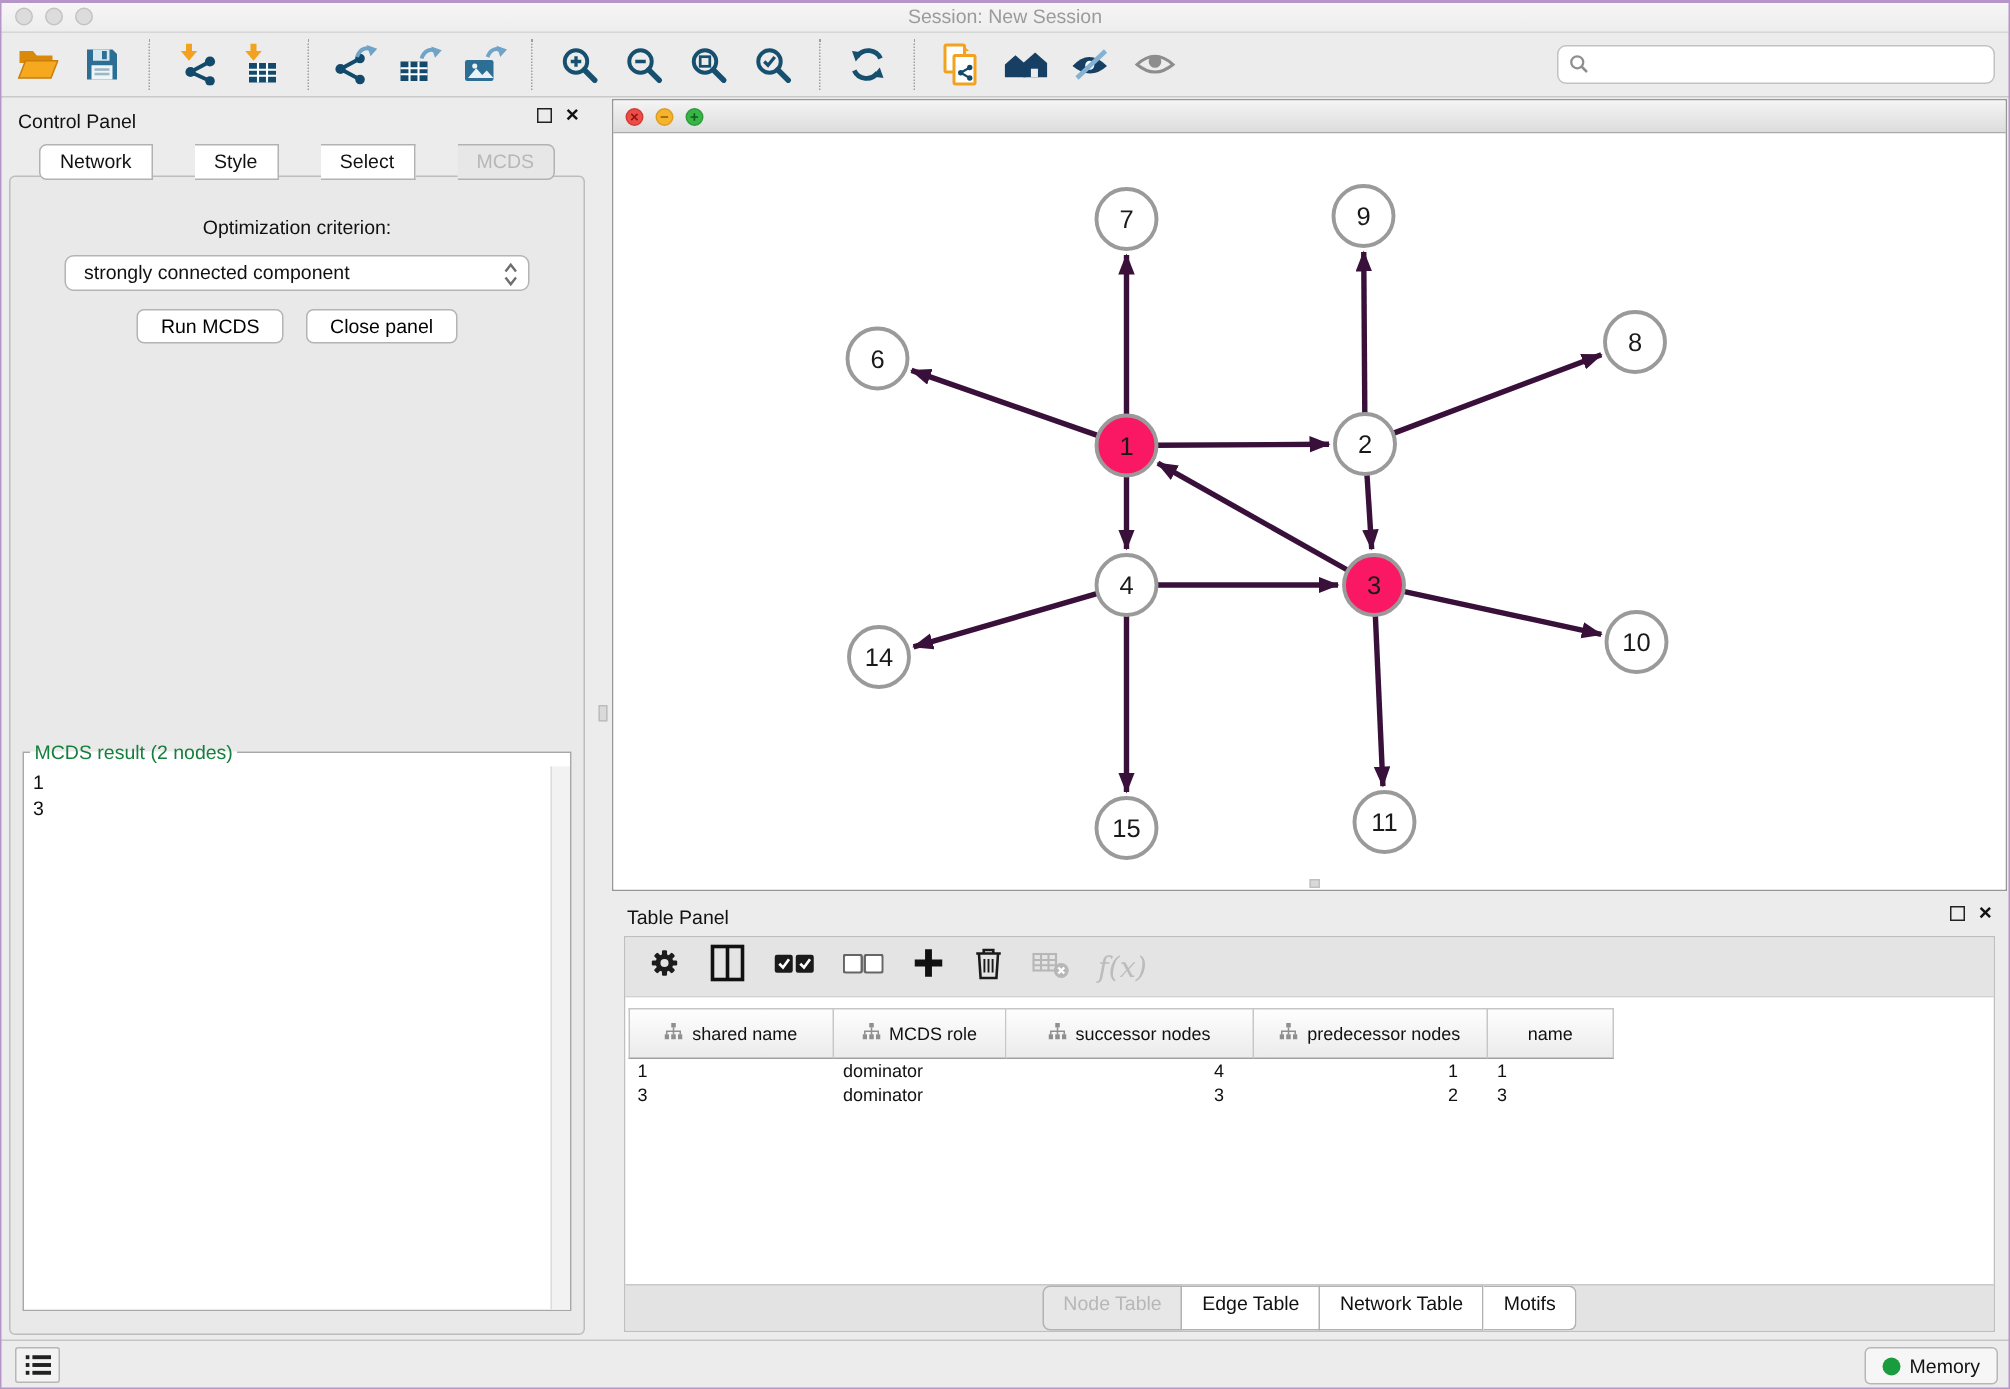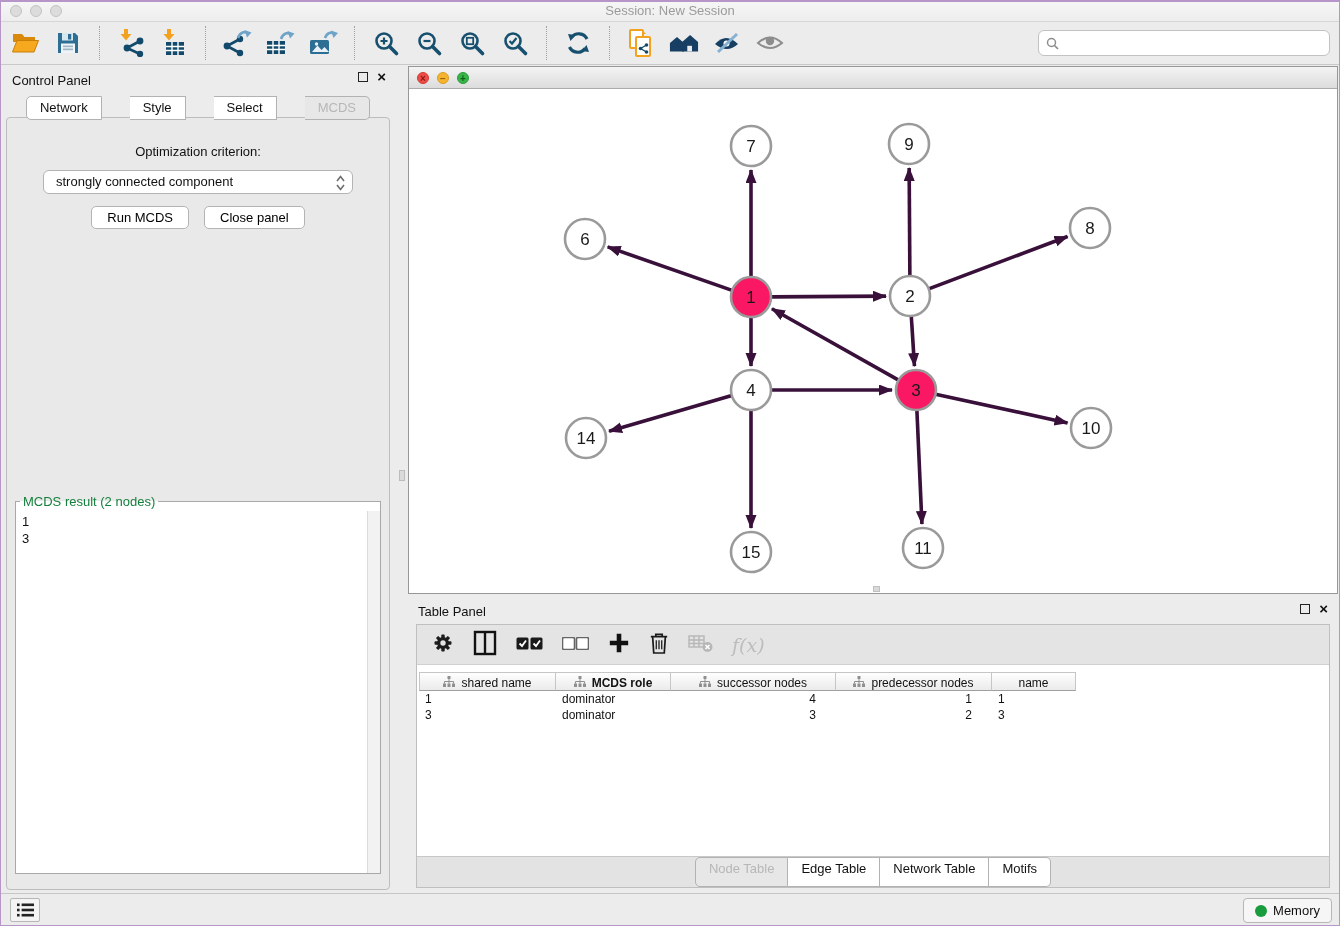--- a/index.html
+++ b/index.html
@@ -74,21 +74,21 @@
 
   
   .table-panel { flex:1; display:flex; flex-direction:column; position:relative; }
   .tp-header { height:26px; position:relative; flex:none; }
   .tp-title { position:absolute; left:10px; top:6px; font-size:13px; }
   .tp-body { flex:1; margin:0 8px 5px 8px; border:1px solid #bfbfbf; background:#fff; display:flex; flex-direction:column; }
   .tp-toolbar { height:40px; flex:none; background:#e4e4e4; border-bottom:1px solid #d0d0d0; display:flex; align-items:center; gap:19px; padding:0 15px; }
   .fx { font-family:"DejaVu Serif", serif; font-style:italic; color:#bcbcbc; font-size:19px; }
   .tp-table { flex:1; overflow:hidden; background:#fff; padding-top:7px; }
   .thead { display:flex; margin-left:2px; }
-  .th { display:flex; align-items:flex-end; justify-content:center; gap:6px; font-size:12px; height:19px;
+  .th { display:flex; align-items:center; justify-content:center; gap:6px; font-size:12px; height:34px;
         background:linear-gradient(#fefefe,#ebebeb); border:1px solid #c6c6c6; border-left:none; border-bottom:1px solid #9f9f9f; }
   .th:first-child { border-left:1px solid #c6c6c6; }
   .trow { display:flex; margin-left:2px; height:16px; }
   .td { font-size:12px; line-height:16px; padding:0 6px; overflow:hidden; white-space:nowrap; }
   .td.right { text-align:right; padding-right:20px; }
   .tp-tabs { height:31px; flex:none; background:#e3e3e3; border-top:1px solid #c8c8c8; display:flex; justify-content:center; }
 
   
   .statusbar { position:absolute; left:0; right:0; bottom:0; height:33px; background:#ececec; border-top:1px solid #c6c6c6; }
   .list-btn { position:absolute; left:10px; top:4px; width:30px; height:24px; background:#f3f3f3; border:1px solid #b7b7b7; border-radius:2px; display:flex; align-items:center; justify-content:center; }
@@ -481,21 +481,21 @@
                     <g fill="#8f8f8f">
                       <rect x="4.5" y="0" width="3" height="3"></rect>
                       <rect x="0" y="7.5" width="3" height="3.5"></rect>
                       <rect x="4.5" y="7.5" width="3" height="3.5"></rect>
                       <rect x="9" y="7.5" width="3" height="3.5"></rect>
                     </g>
                     <path d="M6 3 v2.5 M1.5 7.5 V5.5 h9 v2 M6 5.5 v2" stroke="#8f8f8f" fill="none" stroke-width="1"></path>
                   </svg></span>
                 <span>shared name</span>
               </div>
-              <div class="th" style="width: 115px; font-weight: bold;">
+              <div class="th" style="width: 115px;">
                 <span><svg width="12" height="11" viewBox="0 0 12 11">
                     <g fill="#8f8f8f">
                       <rect x="4.5" y="0" width="3" height="3"></rect>
                       <rect x="0" y="7.5" width="3" height="3.5"></rect>
                       <rect x="4.5" y="7.5" width="3" height="3.5"></rect>
                       <rect x="9" y="7.5" width="3" height="3.5"></rect>
                     </g>
                     <path d="M6 3 v2.5 M1.5 7.5 V5.5 h9 v2 M6 5.5 v2" stroke="#8f8f8f" fill="none" stroke-width="1"></path>
                   </svg></span>
                 <span>MCDS role</span>

